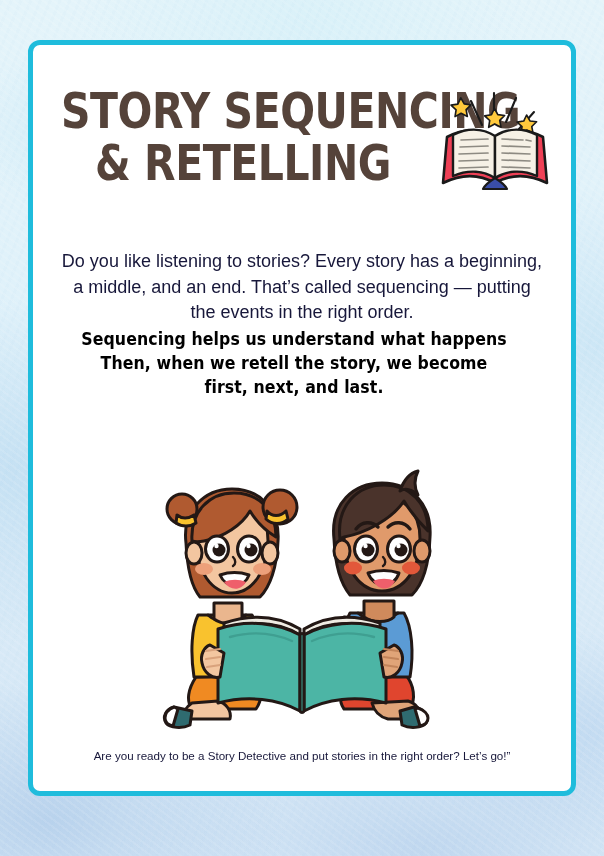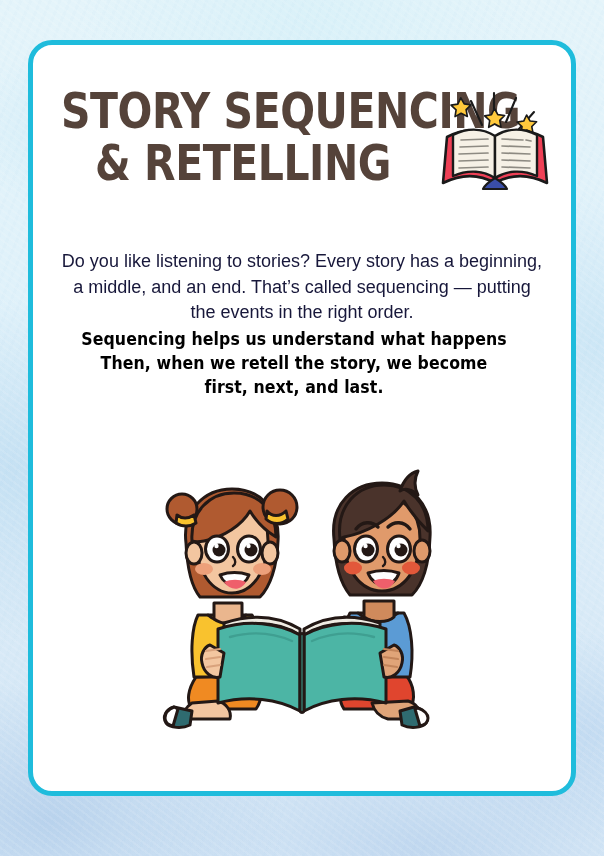--- a/index.html
+++ b/index.html
@@ -43,21 +43,21 @@
   
   #card {
     position: absolute;
     left: 28px;
     top: 40px;
     width: 548px;
     height: 756px;
     box-sizing: border-box;
     background: #ffffff;
     border: 5px solid #1fbcdc;
-    border-radius: 24px;
+    border-radius: 12px;
   }
 
   
   #title-block {
     position: absolute;
     left: 0; right: 0;
     top: 42px;
     height: 115px;
   }
   .title-line {
@@ -321,15 +321,16 @@
 
           <path d="M58 200 C52 202 48 210 50 218 C52 228 60 234 68 232 L72 208 Z" fill="#f3c6a0"></path>
           <path d="M54 206 L68 204 M54 214 L68 212 M55 222 L68 220" stroke="#d9a27c" stroke-width="2.2" fill="none"></path>
 
           <path d="M242 200 C248 202 252 210 250 218 C248 228 240 234 232 232 L228 208 Z" fill="#e0a478"></path>
           <path d="M246 206 L232 204 M246 214 L232 212 M245 222 L232 220" stroke="#c2845a" stroke-width="2.2" fill="none"></path>
         </g>
       </svg>
     </div>
 
+    <div id="footer">Are you ready to be a Story Detective and put stories in the right order? Let’s go!”</div>
 
   </div>
 </div>
 
 </body></html>

